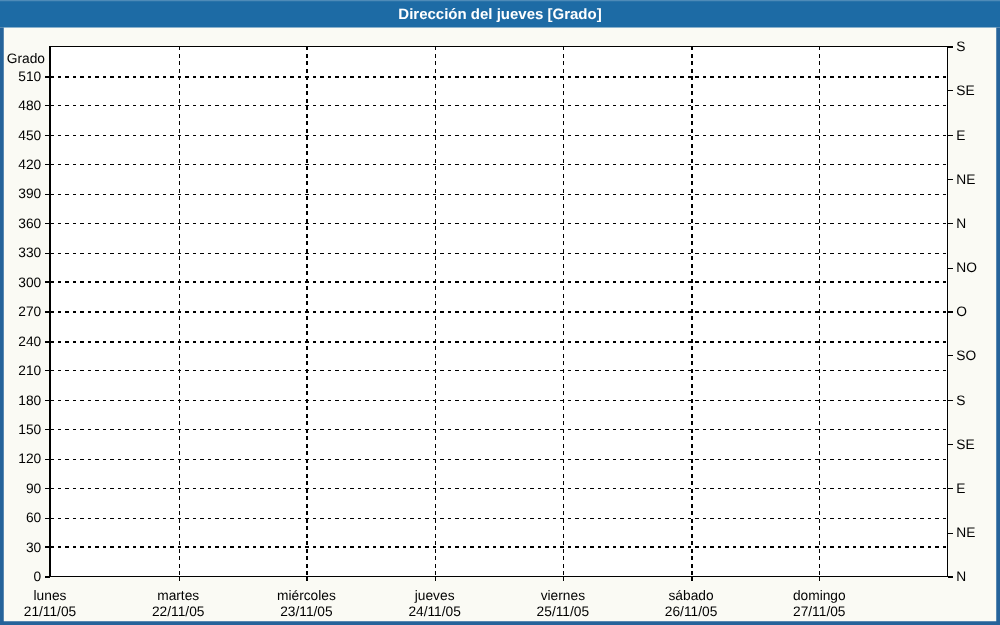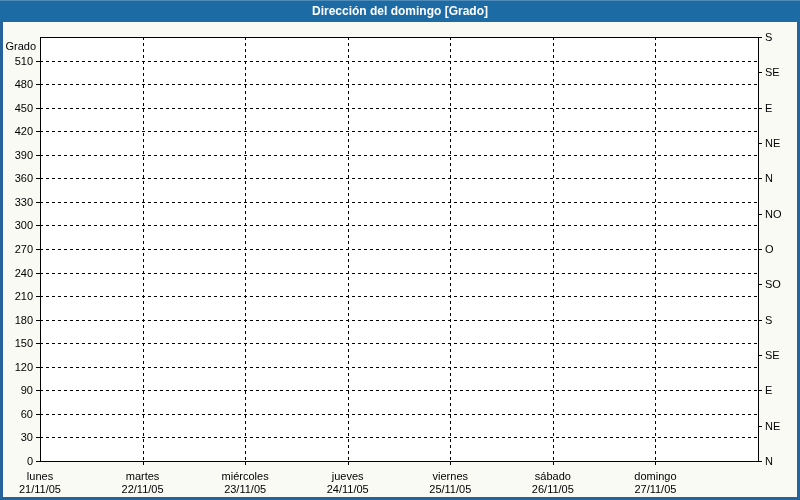--- a/index.html
+++ b/index.html
@@ -35,21 +35,21 @@
     left: 0; top: 22px;
     width: 800px; height: 478px;
     font-family: "Liberation Sans", sans-serif;
   }
 </style>
 </head>
 <body>
 
 <div class="frame">
   <div class="titlebar" id="titlebar" style="background: rgb(29, 107, 165);">
-    <span>Dirección del domingo [Grado]</span>
+    <span>Dirección del jueves [Grado]</span>
   </div>
   <div class="border-strip" id="border-left" style="background: rgb(37, 99, 154);"></div>
   <div class="border-strip" id="border-right" style="background: rgb(37, 99, 154);"></div>
   <div class="border-strip" id="border-bottom" style="background: rgb(37, 99, 154);"></div>
   <svg id="chart-svg" viewBox="0 0 800 478">
       <rect x="40" y="15" width="718" height="424" fill="#ffffff" stroke="#000000" stroke-width="1" shape-rendering="crispEdges"></rect>
       <line x1="36" y1="439.5" x2="40" y2="439.5" stroke="#000000" stroke-width="1" shape-rendering="crispEdges"></line>
       <text x="33" y="443" text-anchor="end" font-size="11" fill="#000000">0</text>
       <line x1="40" y1="415.5" x2="758" y2="415.5" stroke="#000000" stroke-width="1" stroke-dasharray="3 3" shape-rendering="crispEdges"></line>
       <line x1="36" y1="415.5" x2="40" y2="415.5" stroke="#000000" stroke-width="1" shape-rendering="crispEdges"></line>

